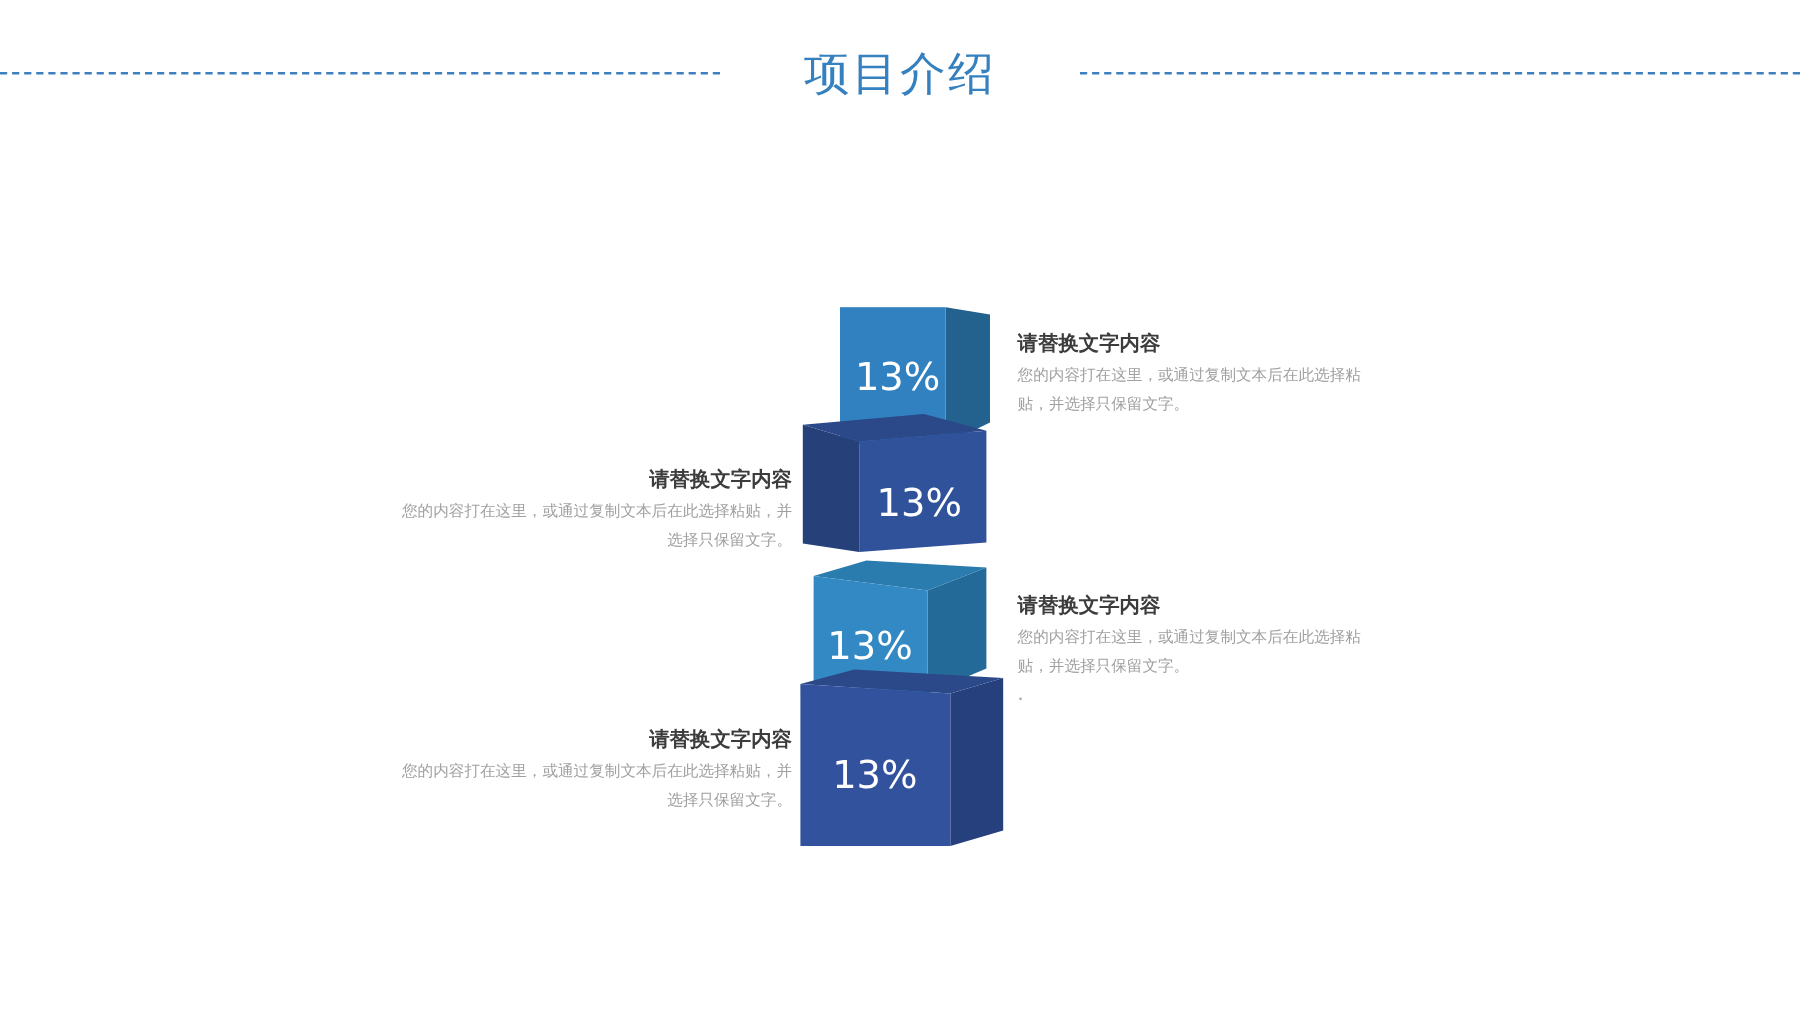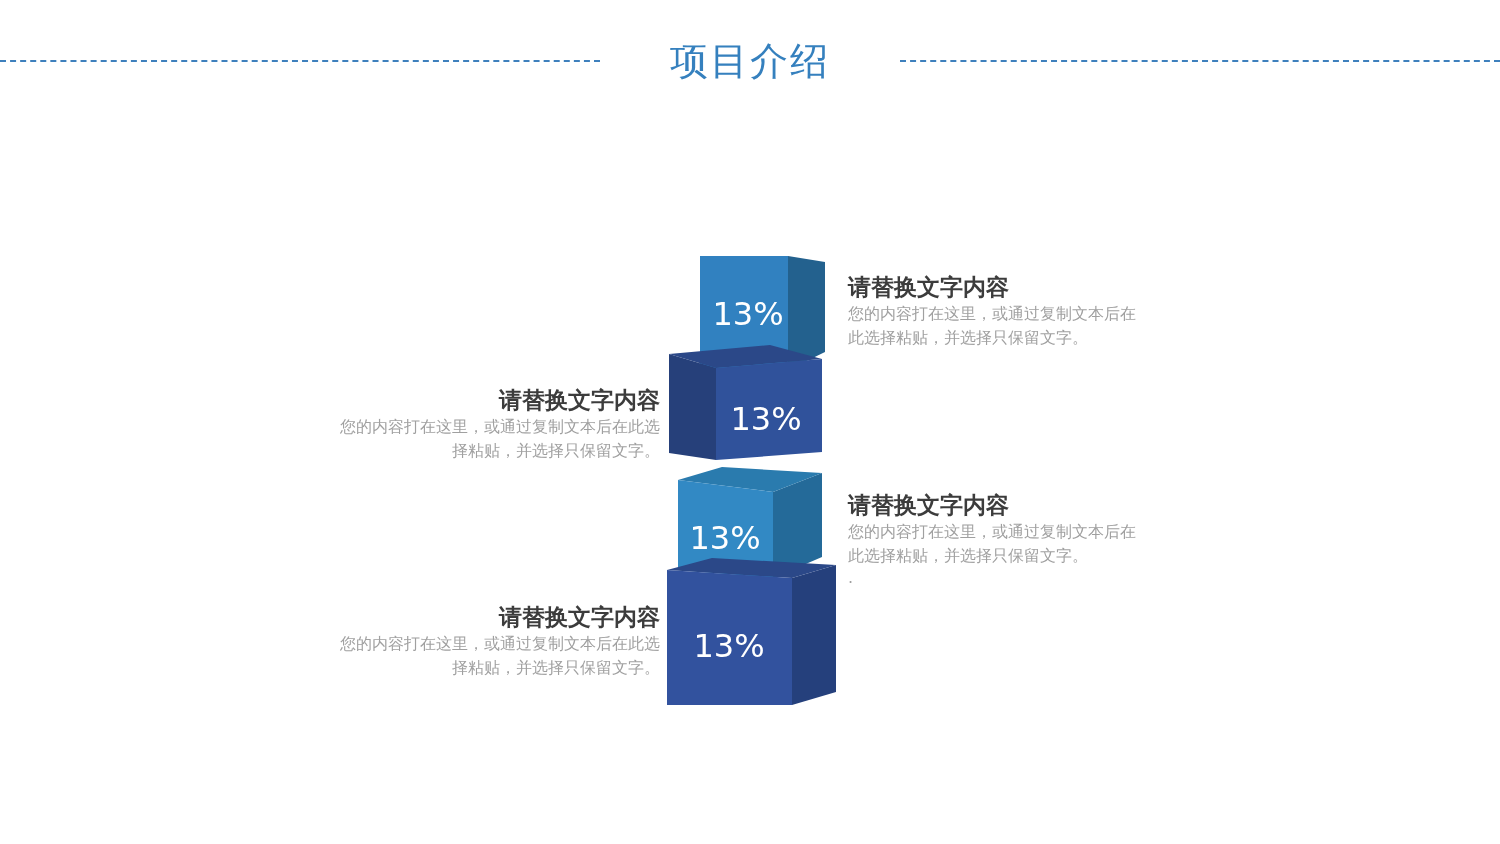--- a/index.html
+++ b/index.html
@@ -66,28 +66,28 @@
     font-family: "DejaVu Sans", "Liberation Sans", sans-serif;
     font-weight: 400;
     text-anchor: middle;
   }
 
   
   .txt {
     position: absolute;
   }
   .txt .t-head {
-    font-size: 23px;
+    font-size: 17px;
     line-height: 30px;
     font-weight: bold;
     color: #3C3C3C;
     white-space: nowrap;
   }
   .txt .t-body {
-    font-size: 16px;
+    font-size: 13px;
     line-height: 24px;
     color: #A0A0A0;
     font-weight: 400;
   }
   .txt .t-dot {
     font-size: 16px;
     line-height: 20px;
     color: #A0A0A0;
   }
 

